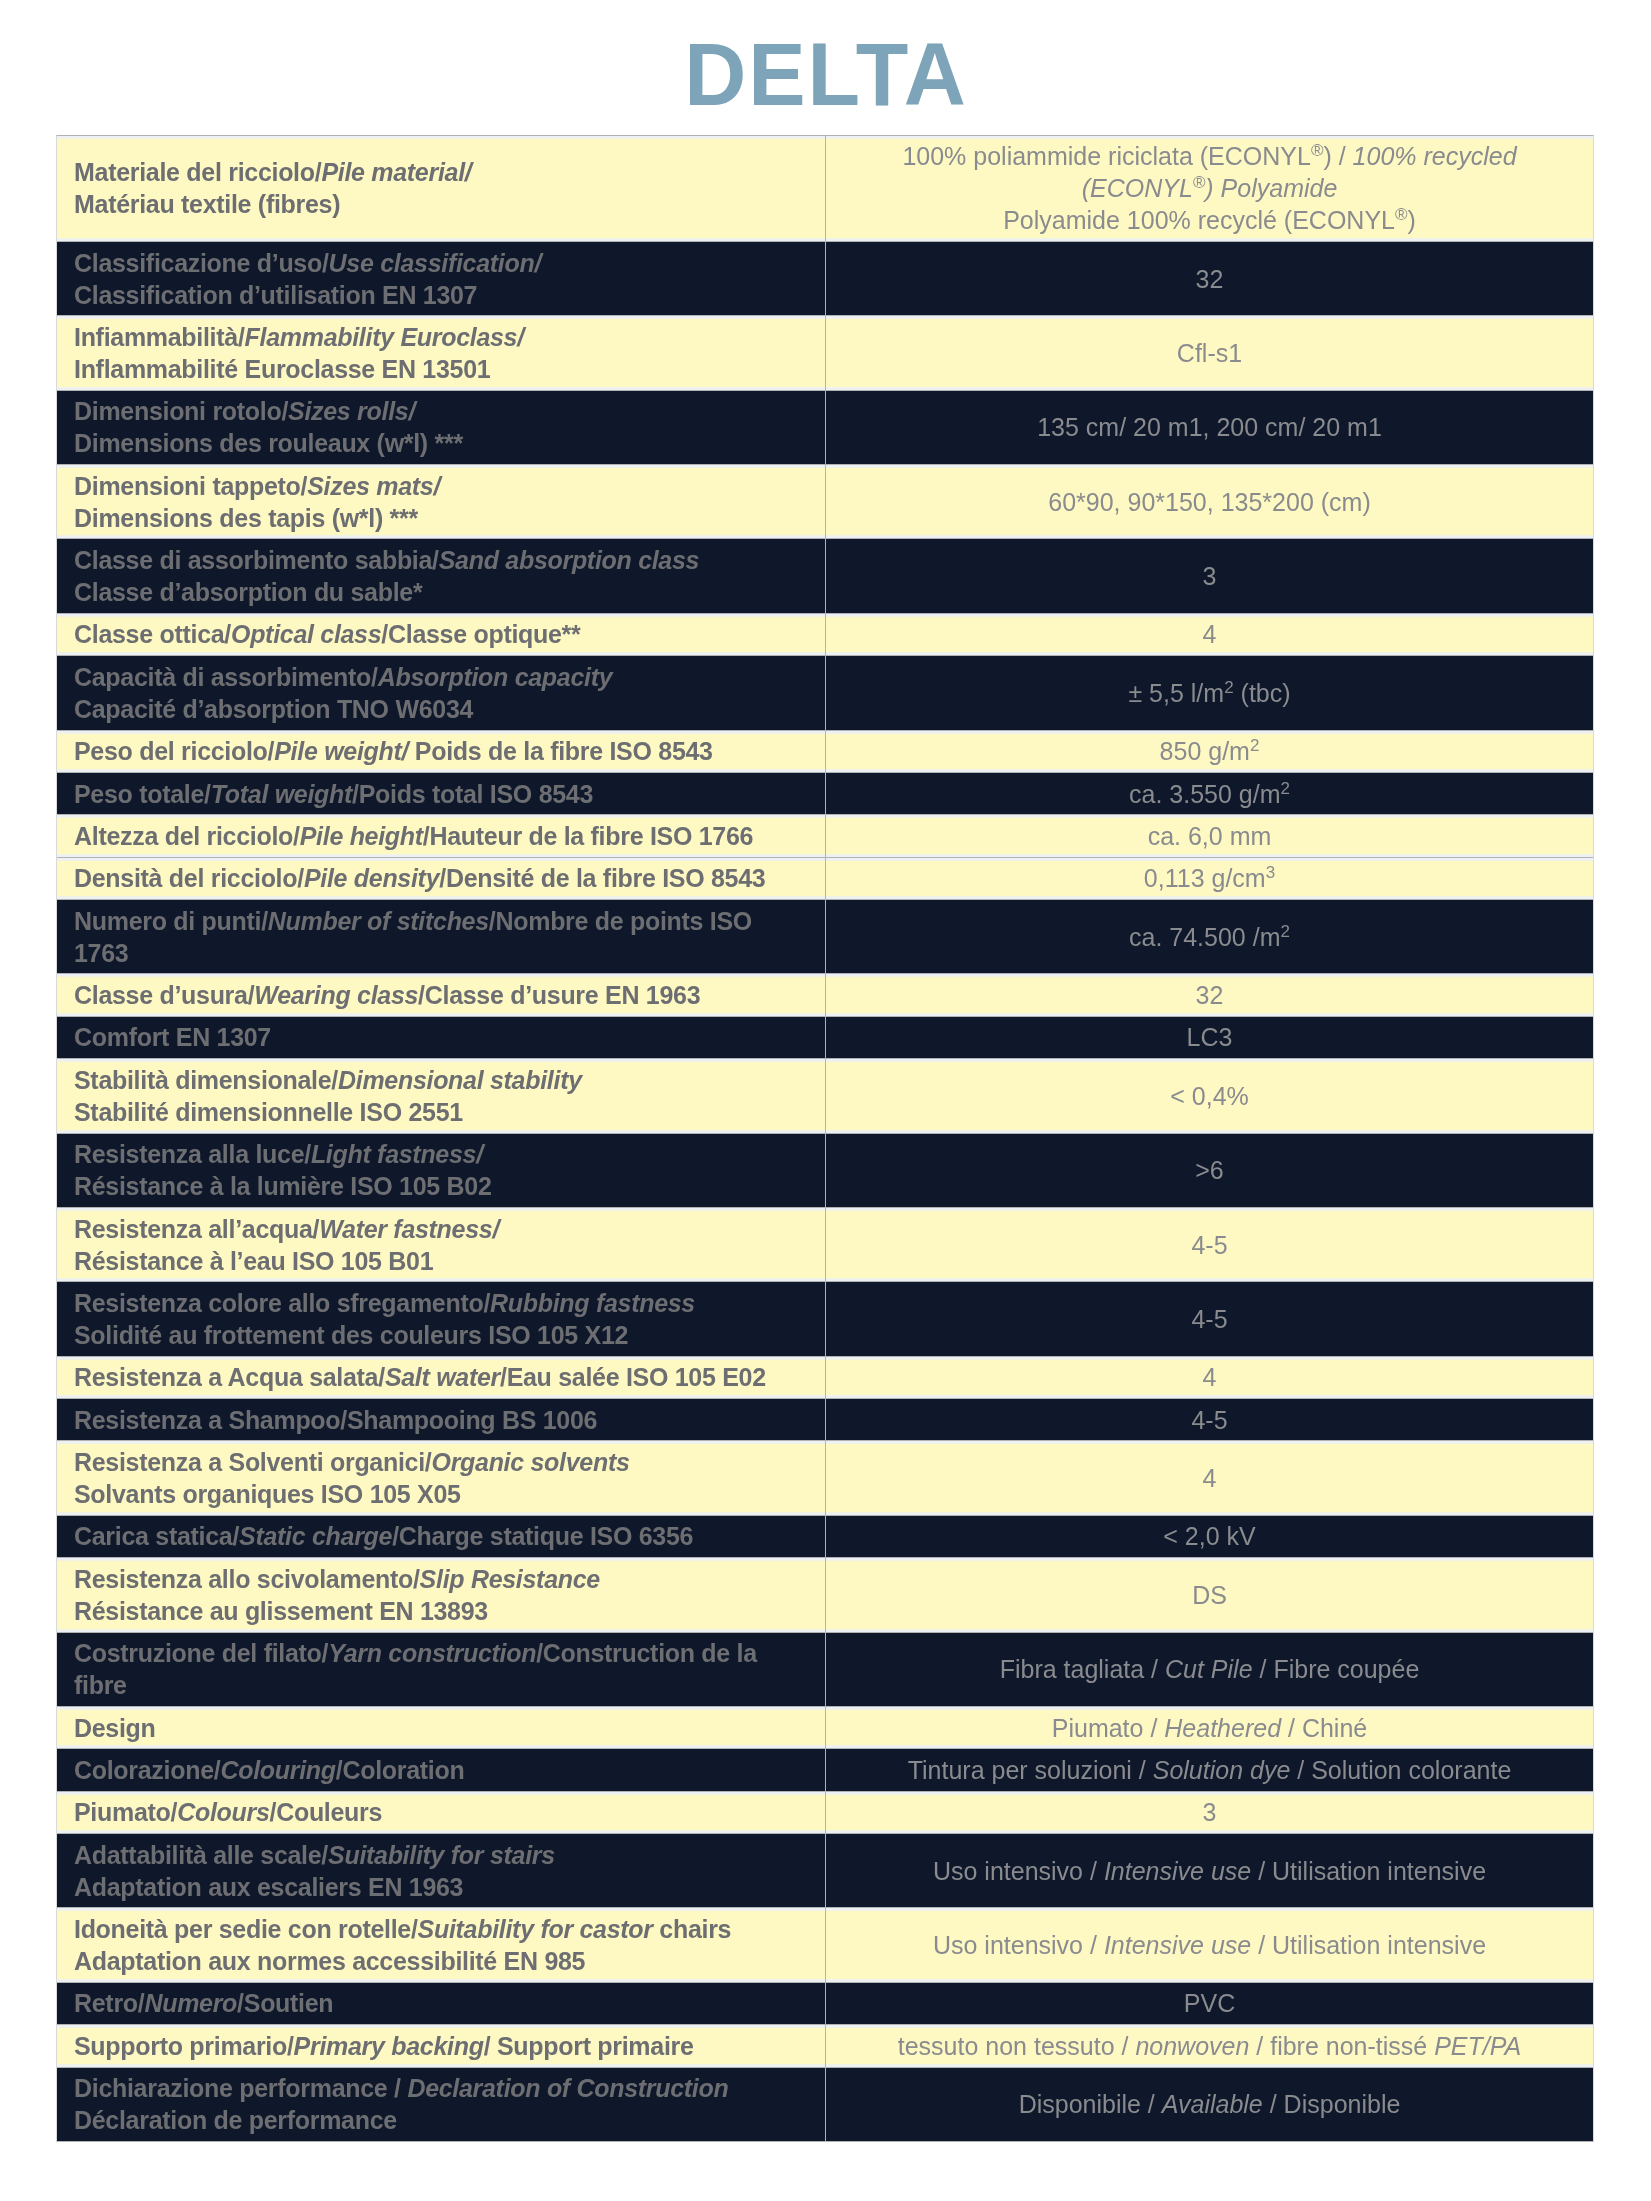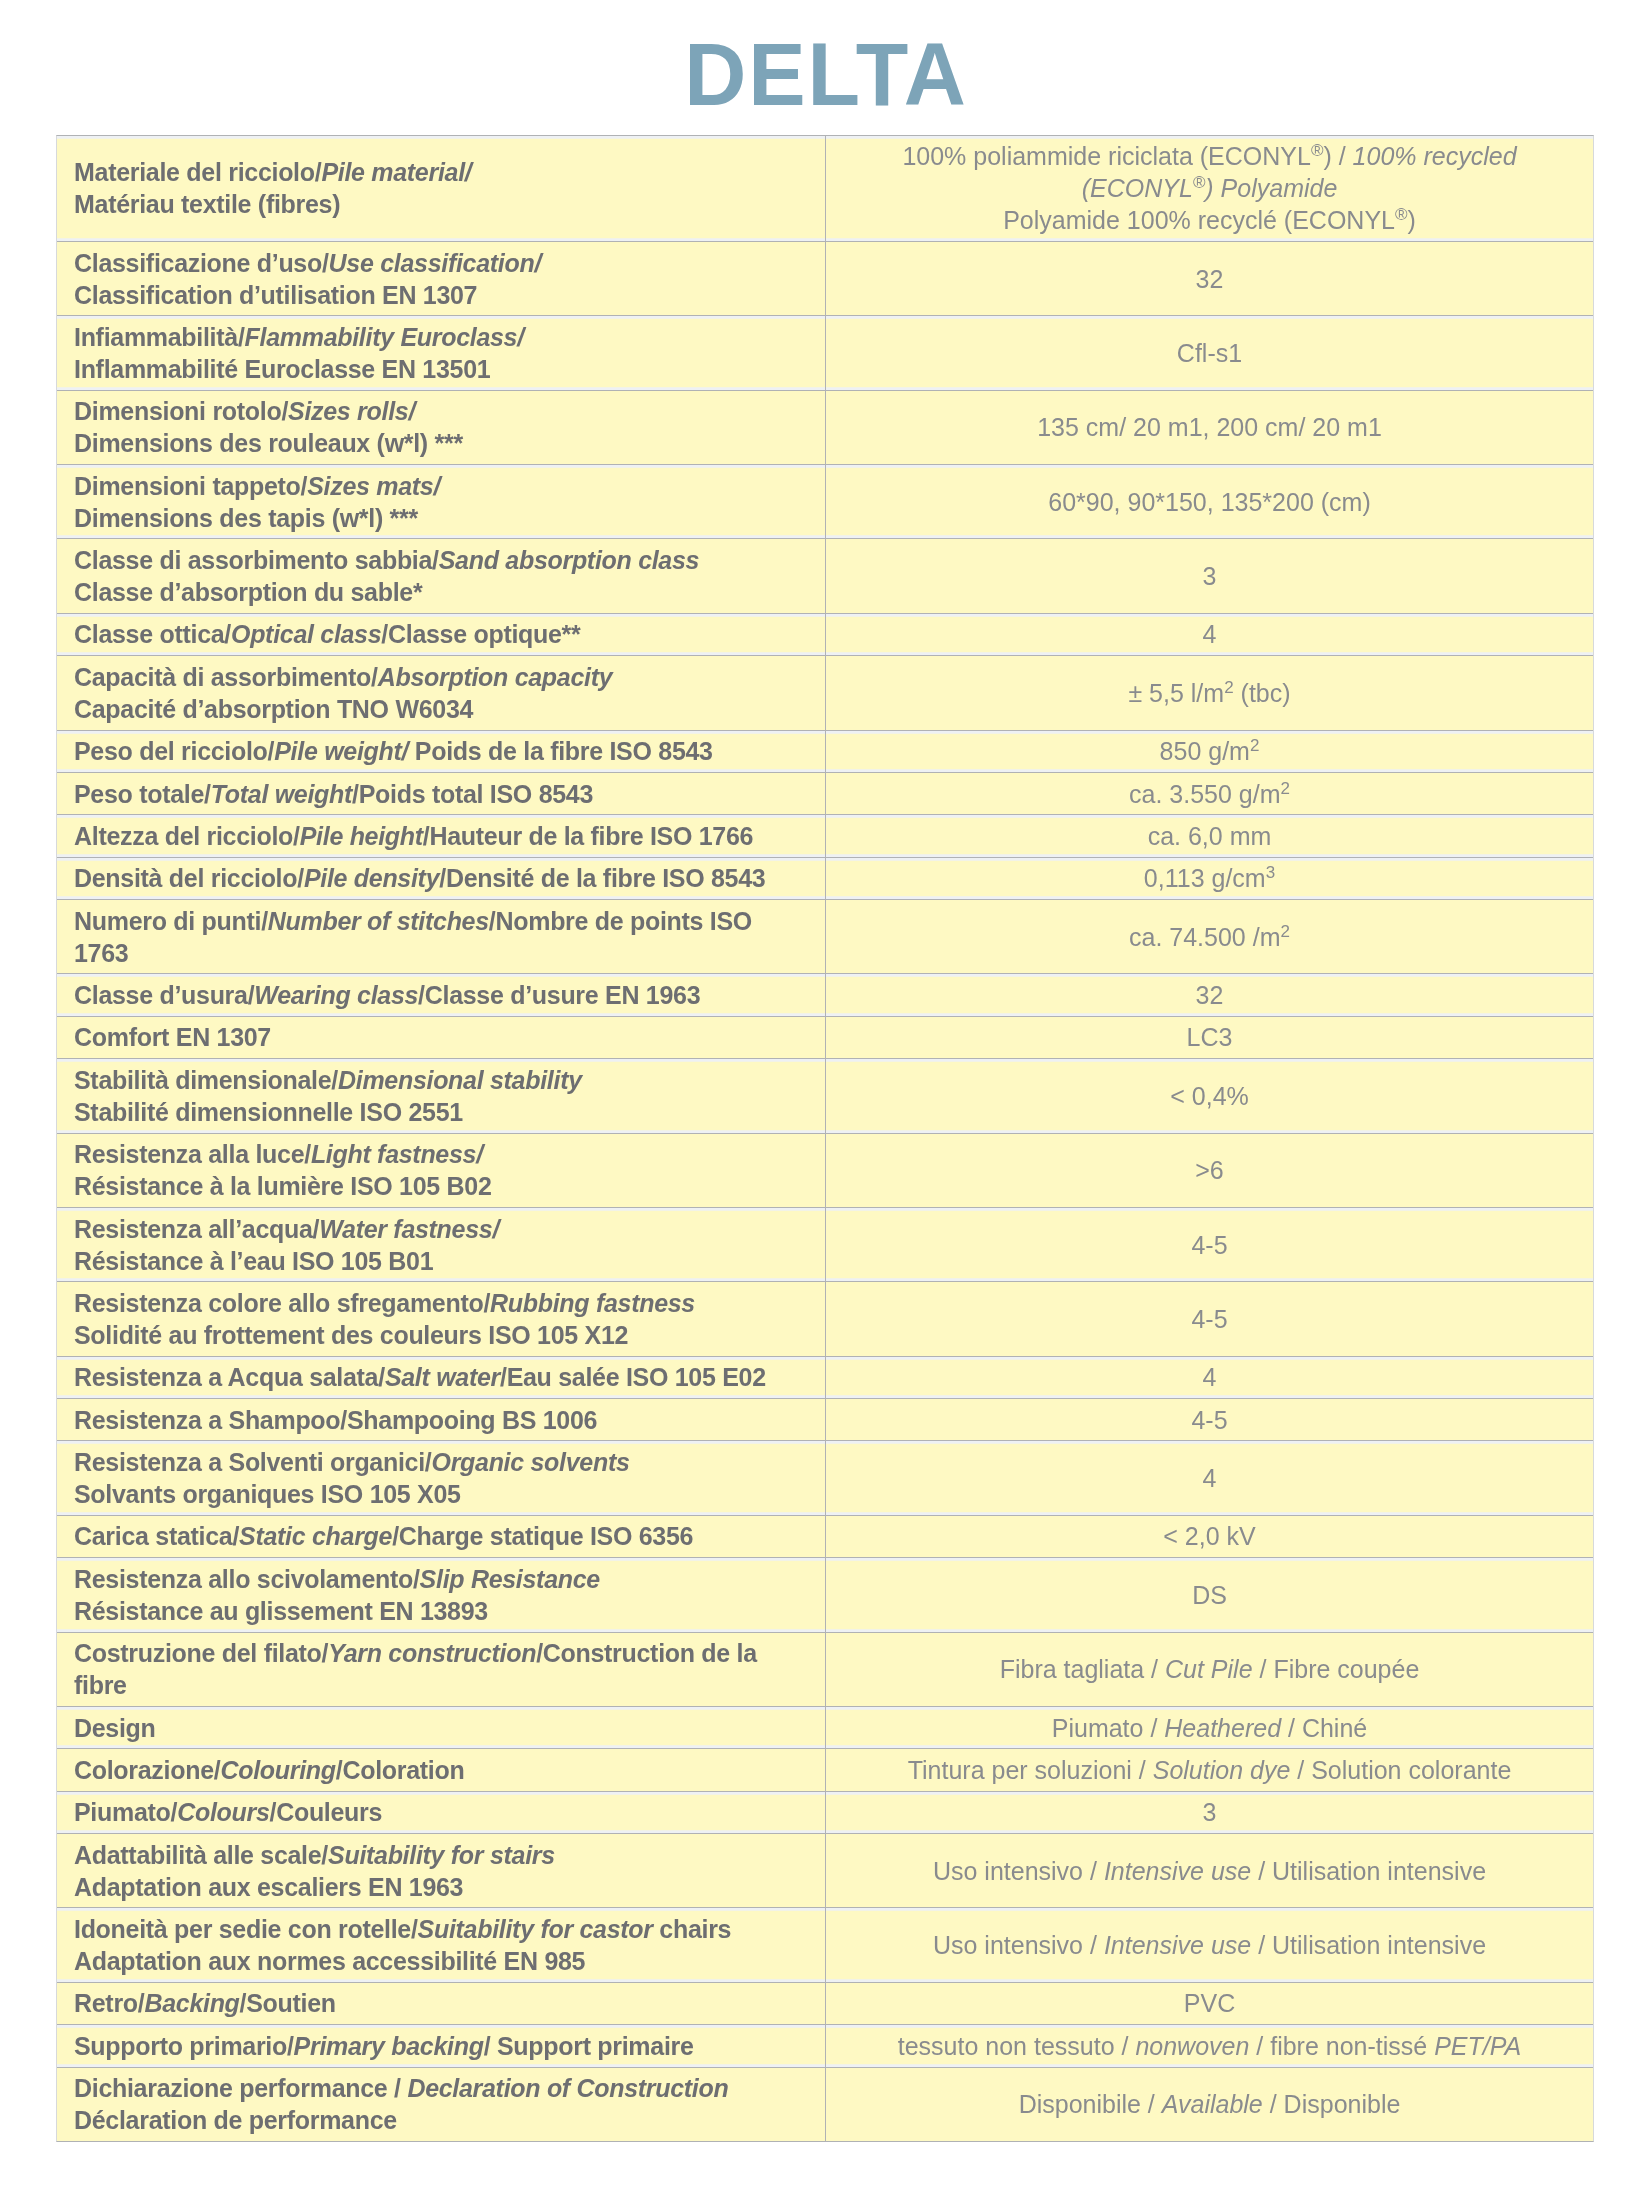--- a/index.html
+++ b/index.html
@@ -27,21 +27,21 @@
     width:1538px;
     border-top:1.9px solid #b0b2b4;
     border-bottom:1.9px solid #b0b2b4;
     border-left:0.9px solid #d7d9db;
     border-right:0.9px solid #d7d9db;
     box-sizing:border-box;
   }
   .row{
     display:flex;
     border-top:1.9px solid #b0b2b4;
-    background:#fef9c3;
+    background:#0f172a;
   }
   .row:first-child{border-top:none;}
   .row.shaded{
     background:#fef9c3;
     box-shadow:inset 0 2.8px 0 #eef1f4, inset 0 -2.8px 0 #eef1f4;
   }
   .cell{
     box-sizing:border-box;
     display:flex;
     flex-direction:column;
@@ -337,21 +337,21 @@
     <div class="cell label">
       <div class="txt"><span>Idoneità per sedie con rotelle/</span><span class="it">Suitability for castor</span><span> chairs</span><span>
 Adaptation aux normes accessibilité EN 985</span></div>
     </div>
     <div class="cell value">
       <div class="txt"><span>Uso intensivo / </span><span class="it">Intensive use</span><span> / Utilisation intensive</span></div>
     </div>
   </div>
         <div class="row">
     <div class="cell label">
-      <div class="txt"><span>Retro/</span><span class="it">Backing</span><span>/Soutien</span></div>
+      <div class="txt"><span>Retro/</span><span class="it">Numero</span><span>/Soutien</span></div>
     </div>
     <div class="cell value">
       <div class="txt"><span>PVC</span></div>
     </div>
   </div>
         <div class="row shaded">
     <div class="cell label">
       <div class="txt"><span>Supporto primario/</span><span class="it">Primary backing</span><span>/ Support primaire</span></div>
     </div>
     <div class="cell value">

